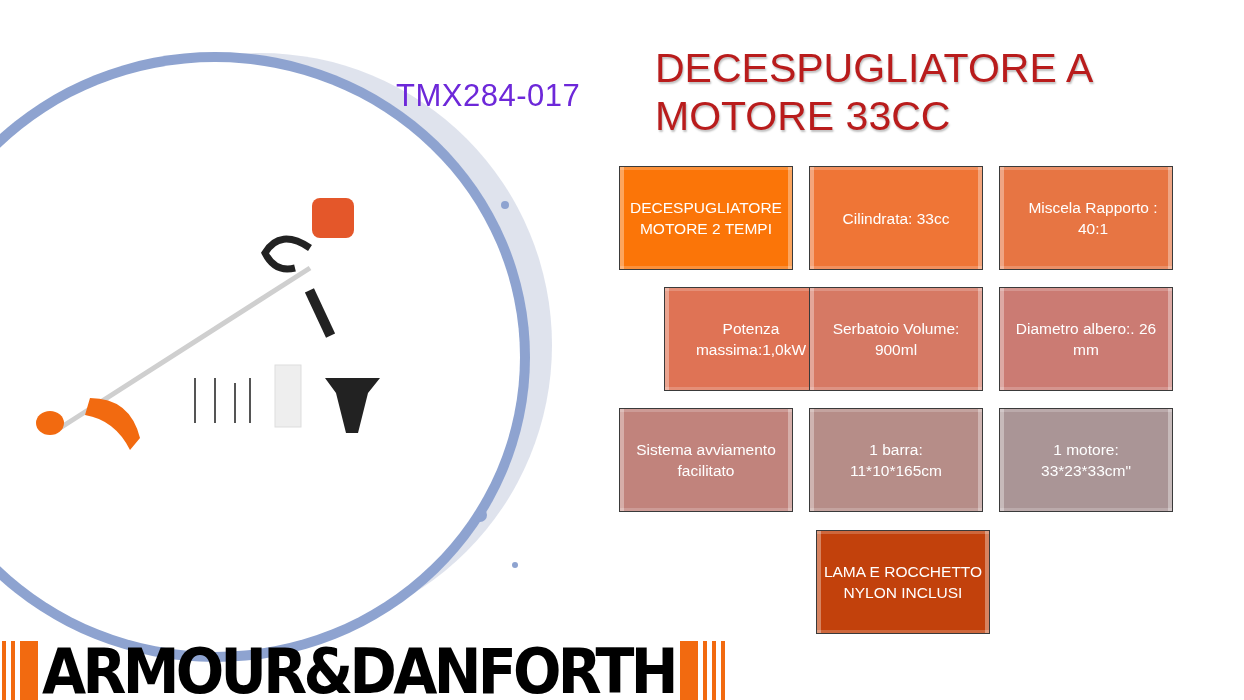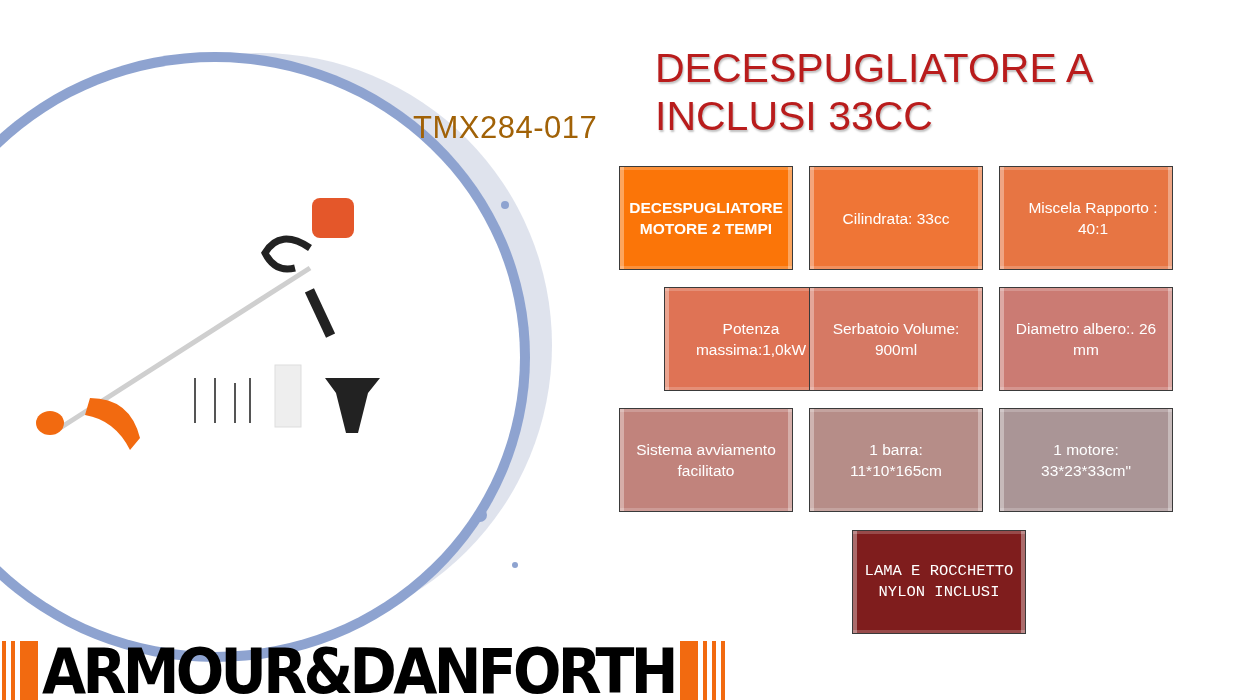--- a/index.html
+++ b/index.html
@@ -1,19 +1,19 @@
 <!DOCTYPE html>
 <html><head>
 <meta charset="utf-8">
 <style>
   html,body{margin:0;padding:0;}
   body{width:1244px;height:700px;position:relative;overflow:hidden;background:#ffffff;font-family:"Liberation Sans",sans-serif;}
   .splash{position:absolute;left:-40px;top:45px;width:620px;height:600px;}
   .circle{position:absolute;left:-90px;top:62px;width:610px;height:590px;border-radius:50%;background:#fff;box-shadow:0 0 0 10px #8ea3d0;}
-  .model{position:absolute;left:413px;top:78px;font-size:31px;color:#a16207;letter-spacing:0.5px;margin-top:32px;}
+  .model{position:absolute;left:396px;top:78px;font-size:31px;color:#6d28d9;letter-spacing:0.5px;}
   .title{position:absolute;left:655px;top:44px;font-size:41px;line-height:48px;color:#b91c1c;text-shadow:1px 2px 2px rgba(0,0,0,0.25);}
   .tile{position:absolute;width:174px;height:104px;border:1.5px solid #3a3a3a;box-sizing:border-box;display:flex;align-items:center;justify-content:center;text-align:center;color:#fff;font-size:15.5px;line-height:21px;padding:0 6px;box-shadow:inset 4px 0 0 rgba(255,255,255,0.35),inset -4px 0 0 rgba(255,255,255,0.35),inset 0 3px 0 rgba(255,255,255,0.2),inset 0 -3px 0 rgba(255,255,255,0.2);}
   .tile span{white-space:pre-line;}
   .logo{position:absolute;left:0;top:641px;height:59px;width:736px;}
   .bars{position:absolute;top:0;height:59px;display:flex;gap:5px;}
   .bars i{display:block;width:4px;height:59px;background:#f26a10;}
   .bars i.w{width:18px;}
   .brand{position:absolute;left:42px;top:-6px;font-family:"DejaVu Sans",sans-serif;font-weight:bold;font-size:62px;letter-spacing:-4px;color:#000;transform:scaleX(0.92);transform-origin:left;}
   .product{position:absolute;left:20px;top:178px;width:380px;height:290px;}
 </style>
@@ -43,25 +43,25 @@
       <line x1="195" y1="200" x2="195" y2="245"></line>
       <line x1="215" y1="205" x2="215" y2="245"></line>
       <line x1="230" y1="200" x2="230" y2="245"></line>
     </g>
 </svg>
 
 <div class="model">TMX284-017</div>
 
 <div class="title">
   <div>DECESPUGLIATORE A</div>
-  <div>INCLUSI 33CC</div>
+  <div>MOTORE 33CC</div>
 </div>
 
 <div id="tiles">
-  <div class="tile" style="left: 619px; top: 166px; background: rgb(251, 117, 8); font-weight: bold;">
+  <div class="tile" style="left: 619px; top: 166px; background: rgb(251, 117, 8);">
       <span>DECESPUGLIATORE
 MOTORE 2 TEMPI</span>
     </div>
   <div class="tile" style="left: 809px; top: 166px; background: rgb(239, 117, 54);">
       <span>Cilindrata: 33cc</span>
     </div>
   <div class="tile" style="left: 999px; top: 166px; background: rgb(231, 117, 67); padding-left: 20px;">
       <span>Miscela Rapporto :
 40:1</span>
     </div>
@@ -82,21 +82,21 @@
 facilitato</span>
     </div>
   <div class="tile" style="left: 809px; top: 408px; background: rgb(182, 141, 136);">
       <span>1 barra:
 11*10*165cm</span>
     </div>
   <div class="tile" style="left: 999px; top: 408px; background: rgb(170, 149, 150); align-items: center;">
       <span>1 motore:
 33*23*33cm"</span>
     </div>
-  <div class="tile" style="left: 852px; top: 530px; background: #7f1d1d; font-family: Liberation Mono, monospace;">
+  <div class="tile" style="left: 816px; top: 530px; background: #c2410c;">
       <span>LAMA E ROCCHETTO
 NYLON INCLUSI</span>
     </div>
 </div>
 
 <div class="logo">
   <div class="bars" style="left:2px;">
       <i></i>
       <i></i>
       <i class="w"></i>

